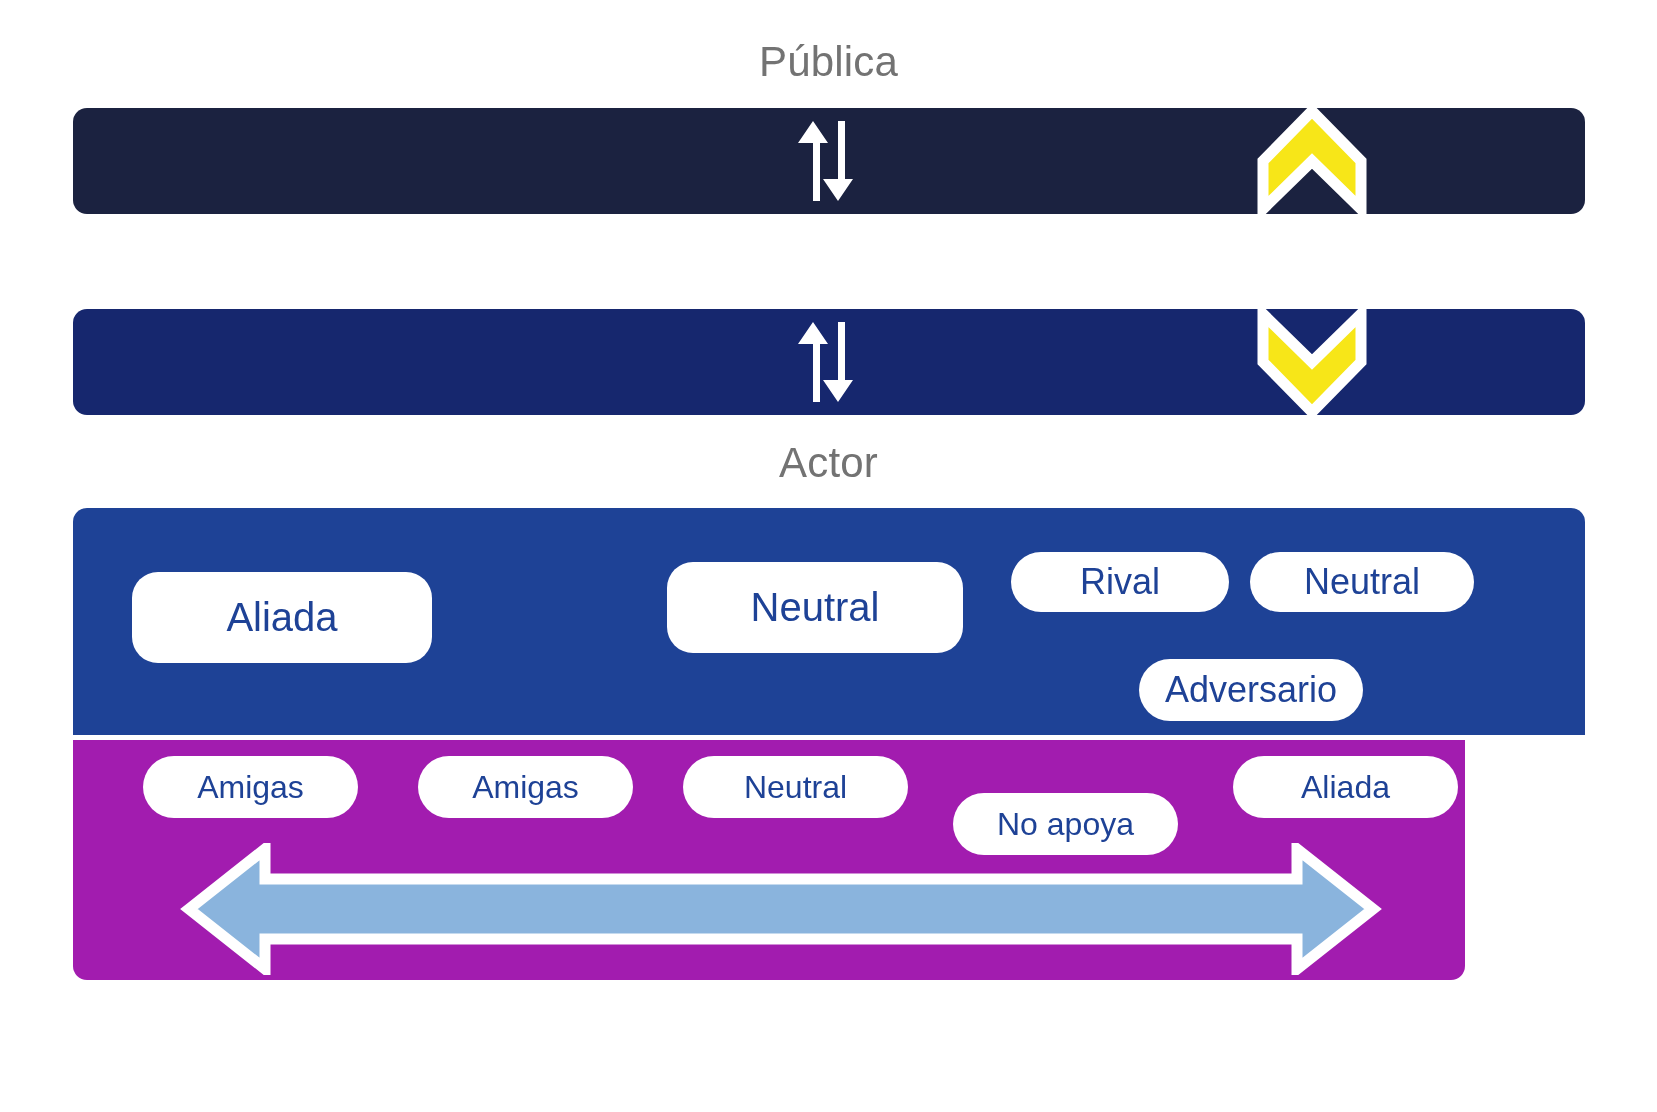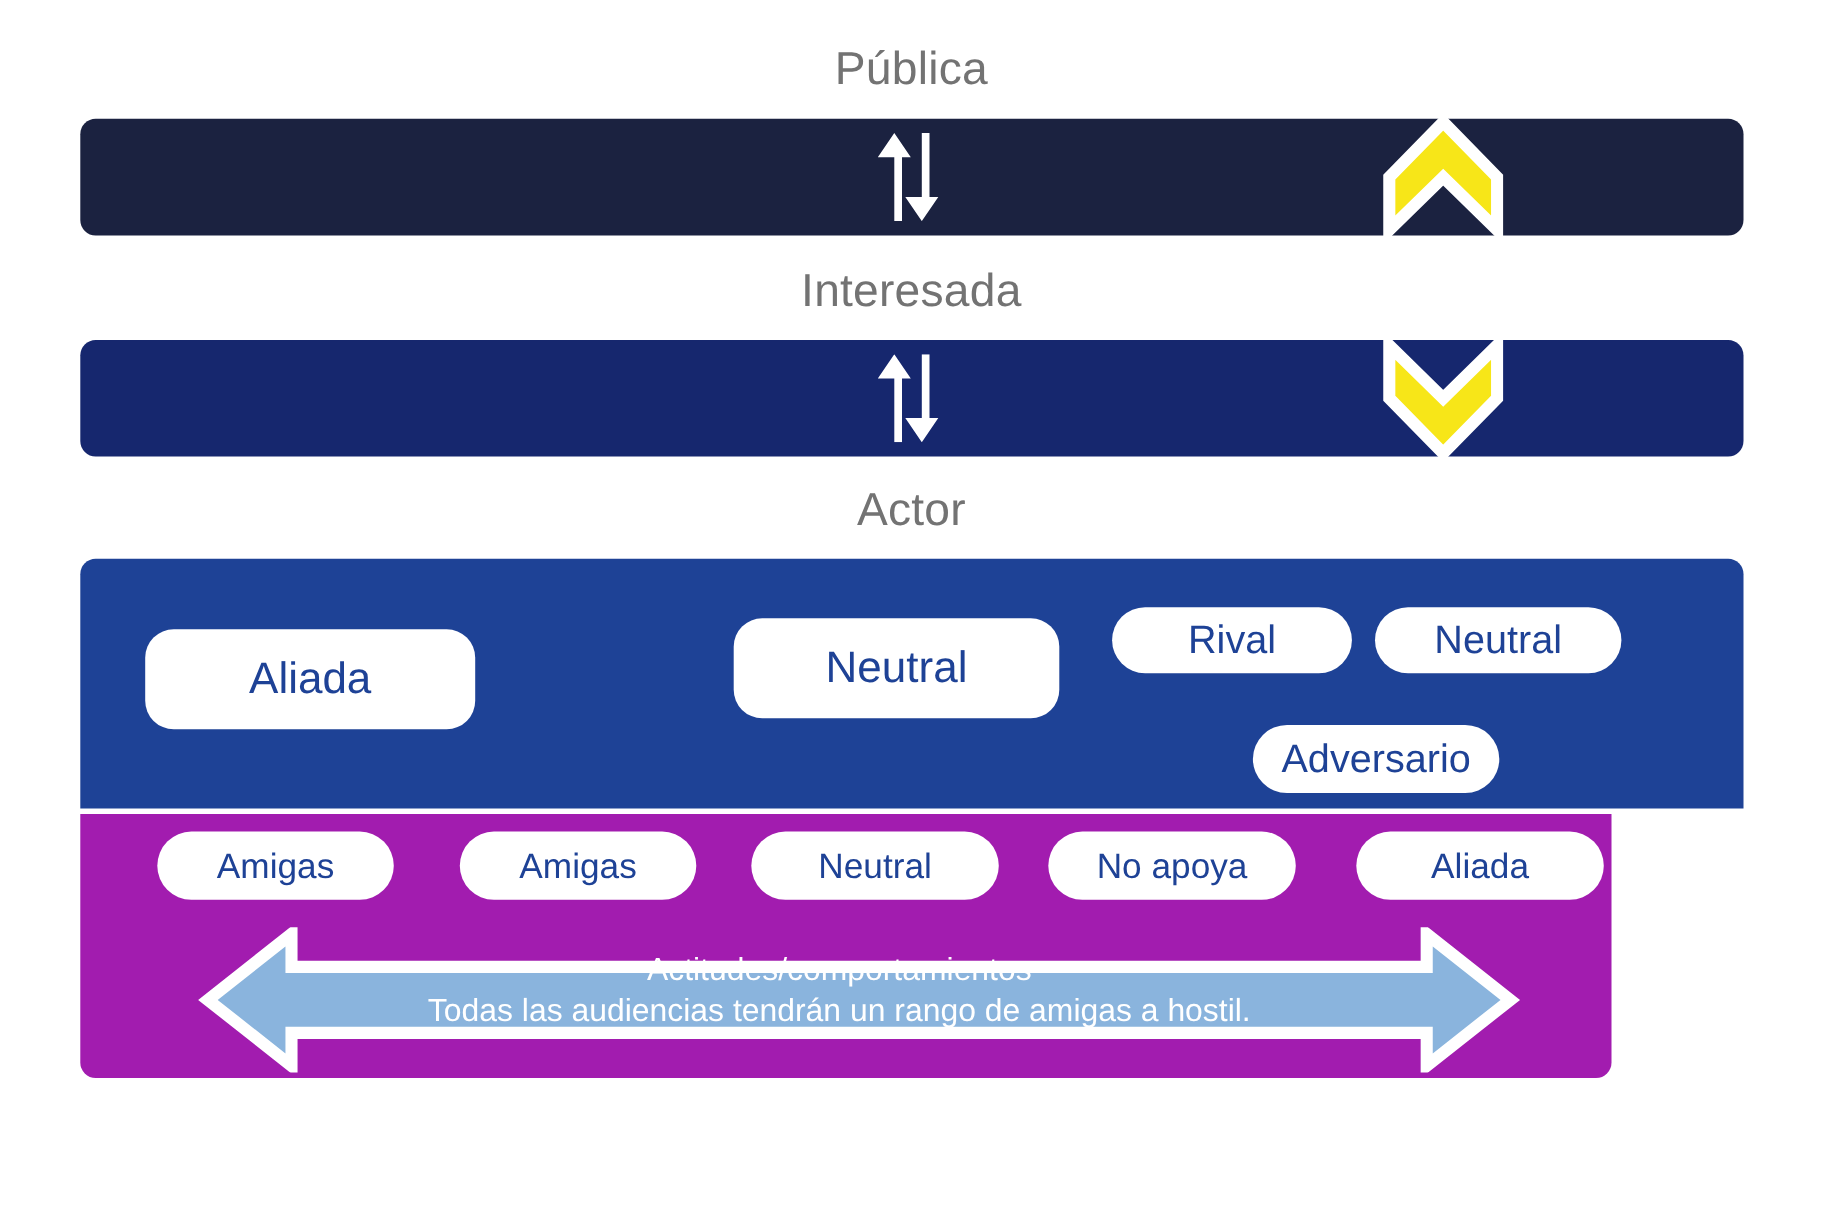--- a/index.html
+++ b/index.html
@@ -112,21 +112,21 @@
   #pill-neutral-a { left: 578px;  top: 54px;  width: 296px; height: 91px; font-size: 40px; }
   #pill-rival     { left: 938px;  top: 44px;  width: 218px; height: 60px; font-size: 36px; }
   #pill-enemigo   { left: 1177px; top: 44px;  width: 224px; height: 60px; font-size: 36px; }
   #pill-adversario{ left: 1066px; top: 151px; width: 224px; height: 62px; font-size: 36px; }
 
   
   .pill-aud { top: 16px; height: 62px; font-size: 32px; }
   #pill-amigas-1  { left: 70px;  width: 215px; }
   #pill-amigas-2  { left: 345px; width: 215px; }
   #pill-neutral-b { left: 610px; width: 225px; }
-  #pill-no-apoya  { left: 880px; width: 225px; }
+  #pill-no-apoya  { left: 880px; width: 225px; margin-top: 37px; }
   #pill-hostil    { left: 1160px;width: 225px; }
 
   
   #arrow-band {
     position: absolute;
     left: 20px;
     top: 103px;
     width: 1376px;
     height: 132px;
   }
@@ -159,21 +159,20 @@
         <path d="M45 0 L52 0 L52 58 L60 58 L45 80 L30 58 L45 58 Z" fill="#ffffff"></path>
       </svg>
     </div>
     <div class="chev">
       <svg viewBox="0 0 110 112" aria-hidden="true">
         <path d="M55 6 L104 56 L104 104 L55 56 L6 104 L6 56 Z" fill="#f7e618" stroke="#ffffff" stroke-width="11" stroke-linejoin="miter"></path>
       </svg>
     </div>
   </div>
 
-  <div class="heading" id="heading-interesada">Interesada</div>
 
   <div class="band" id="band-interesada">
     <div class="updown">
       <svg viewBox="0 0 72 80" aria-hidden="true">
         <path d="M20 80 L20 22 L5 22 L20 0 L35 22 L27 22 L27 80 Z" fill="#ffffff"></path>
         <path d="M45 0 L52 0 L52 58 L60 58 L45 80 L30 58 L45 58 Z" fill="#ffffff"></path>
       </svg>
     </div>
     <div class="chev">
       <svg viewBox="0 0 110 112" aria-hidden="true">
@@ -207,19 +206,15 @@
     <div class="pill round pill-aud" id="pill-no-apoya">No apoya</div>
 
     <div class="pill round pill-aud" id="pill-hostil">Aliada</div>
 
     <div id="arrow-band">
       <svg viewBox="0 0 1376 132" preserveAspectRatio="none" aria-hidden="true">
         <path d="M96 66 L172 6 L172 36 L1204 36 L1204 6 L1280 66 L1204 126 L1204 96 L172 96 L172 126 Z" fill="#8ab4dd" stroke="#ffffff" stroke-width="11" stroke-linejoin="miter"></path>
       </svg>
     </div>
 
-    <div id="arrow-text">
-      <span>Actitudes/comportamientos</span>
-      <span>Todas las audiencias tendrán un rango de amigas a hostil.</span>
-    </div>
   </div>
 
 </div>
 
 </body></html>

